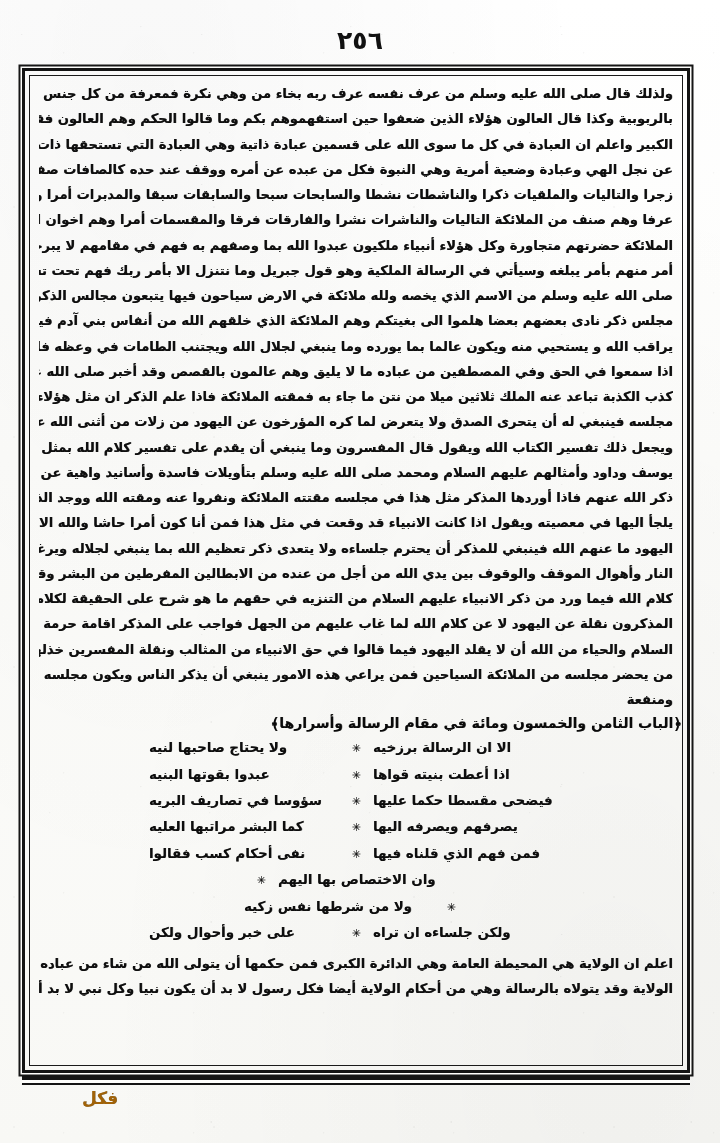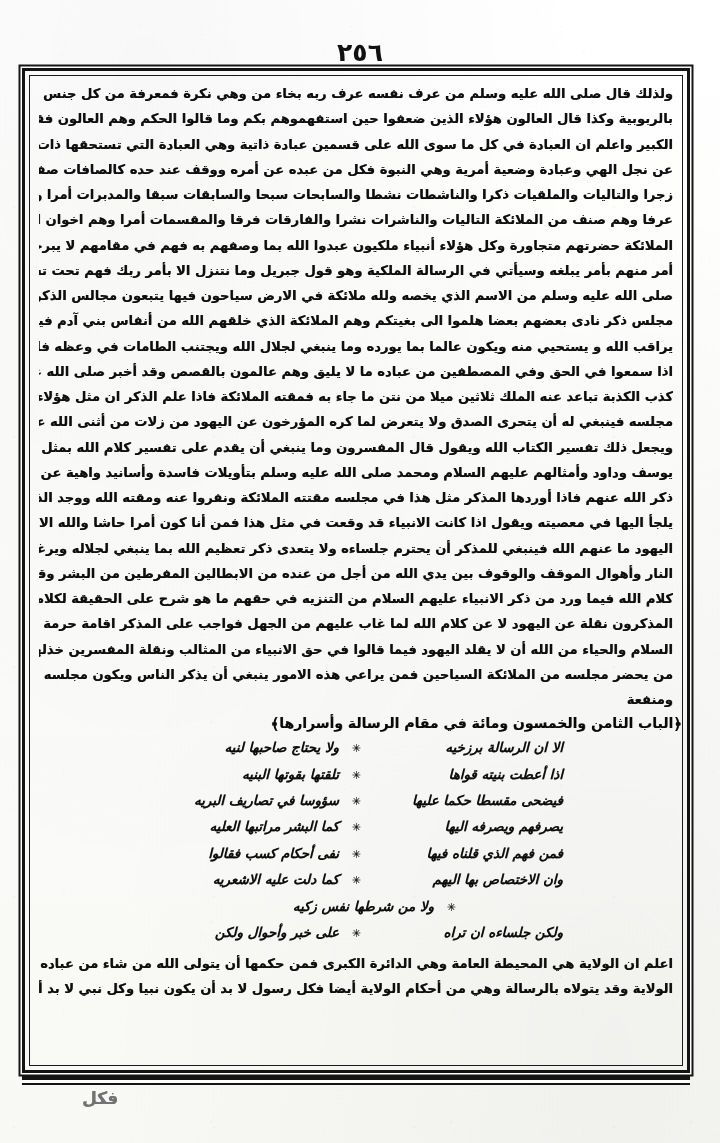--- a/index.html
+++ b/index.html
@@ -37,21 +37,21 @@
       radial-gradient(circle at 31% 78%, rgba(0,0,0,.08) 0 .6px, transparent 1px),
       radial-gradient(circle at 88% 61%, rgba(0,0,0,.09) 0 .7px, transparent 1px),
       radial-gradient(circle at 49% 44%, rgba(0,0,0,.07) 0 .5px, transparent 1px),
       radial-gradient(circle at 7% 90%, rgba(0,0,0,.08) 0 .6px, transparent 1px);
     background-size: 180px 150px, 210px 190px, 160px 170px, 240px 200px, 130px 120px, 200px 230px;
   }
 
   
   .page-number {
     position: absolute;
-    top: 38px;
+    top: 26px;
     left: 0;
     right: 0;
     text-align: center;
     font-family: "DejaVu Sans", sans-serif;
     font-size: 25px;
     font-weight: bold;
     color: #111;
     letter-spacing: 1px;
     direction: rtl;
   }
@@ -152,23 +152,22 @@
     font-family: "DejaVu Sans", sans-serif;
     font-size: 13.4px;
     color: #0d0d0d;
     font-weight: 600;
     white-space: nowrap;
     letter-spacing: -0.3px;
     text-shadow: 0.3px 0 0 rgba(0,0,0,.45);
   }
   .hemistich {
     flex: 0 0 190px;
-    text-align: right;
-    direction: rtl;
-    font-style: italic;
+    text-align: left;
+    direction: rtl;
   }
   .verse-sep {
     flex: 0 0 34px;
     text-align: center;
     font-size: 11px;
     color: #111;
   }
 
   
   #prose-tail { padding-top: 2px; }
@@ -177,21 +176,21 @@
   .catchword {
     position: absolute;
     top: 1088px;
     left: 0;
     width: 200px;
     text-align: center;
     direction: rtl;
     font-family: "DejaVu Sans", sans-serif;
     font-size: 17px;
     font-weight: bold;
-    color: #737373;
+    color: #a16207;
     text-shadow: 0.4px 0 0 rgba(0,0,0,.5);
   }
 </style>
 </head>
 <body>
 
 <div class="page-sheet"></div>
 <div class="speckle"></div>
 
 <div class="page-number">٢٥٦</div>
@@ -233,41 +232,40 @@
 
     <div class="poem" id="poem-block">
         <div class="verse">
           <div class="hemistich">الا ان الرسالة برزخيه</div>
           <div class="verse-sep">✳</div>
           <div class="hemistich">ولا يحتاج صاحبها لنيه</div>
         </div>
         <div class="verse">
           <div class="hemistich">اذا أعطت بنيته قواها</div>
           <div class="verse-sep">✳</div>
-          <div class="hemistich">تلقتها بقوتها البنيه</div>
+          <div class="hemistich">عبدوا بقوتها البنيه</div>
         </div>
         <div class="verse">
           <div class="hemistich">فيضحى مقسطا حكما عليها</div>
           <div class="verse-sep">✳</div>
           <div class="hemistich">سؤوسا في تصاريف البريه</div>
         </div>
         <div class="verse">
           <div class="hemistich">يصرفهم ويصرفه اليها</div>
           <div class="verse-sep">✳</div>
           <div class="hemistich">كما البشر مراتبها العليه</div>
         </div>
         <div class="verse">
           <div class="hemistich">فمن فهم الذي قلناه فيها</div>
           <div class="verse-sep">✳</div>
           <div class="hemistich">نفى أحكام كسب فقالوا</div>
         </div>
         <div class="verse">
           <div class="hemistich">وان الاختصاص بها اليهم</div>
           <div class="verse-sep">✳</div>
-          <div class="hemistich">كما دلت عليه الاشعريه</div>
         </div>
         <div class="verse">
           <div class="verse-sep">✳</div>
           <div class="hemistich">ولا من شرطها نفس زكيه</div>
         </div>
         <div class="verse">
           <div class="hemistich">ولكن جلساءه ان تراه</div>
           <div class="verse-sep">✳</div>
           <div class="hemistich">على خبر وأحوال ولكن</div>
         </div>

